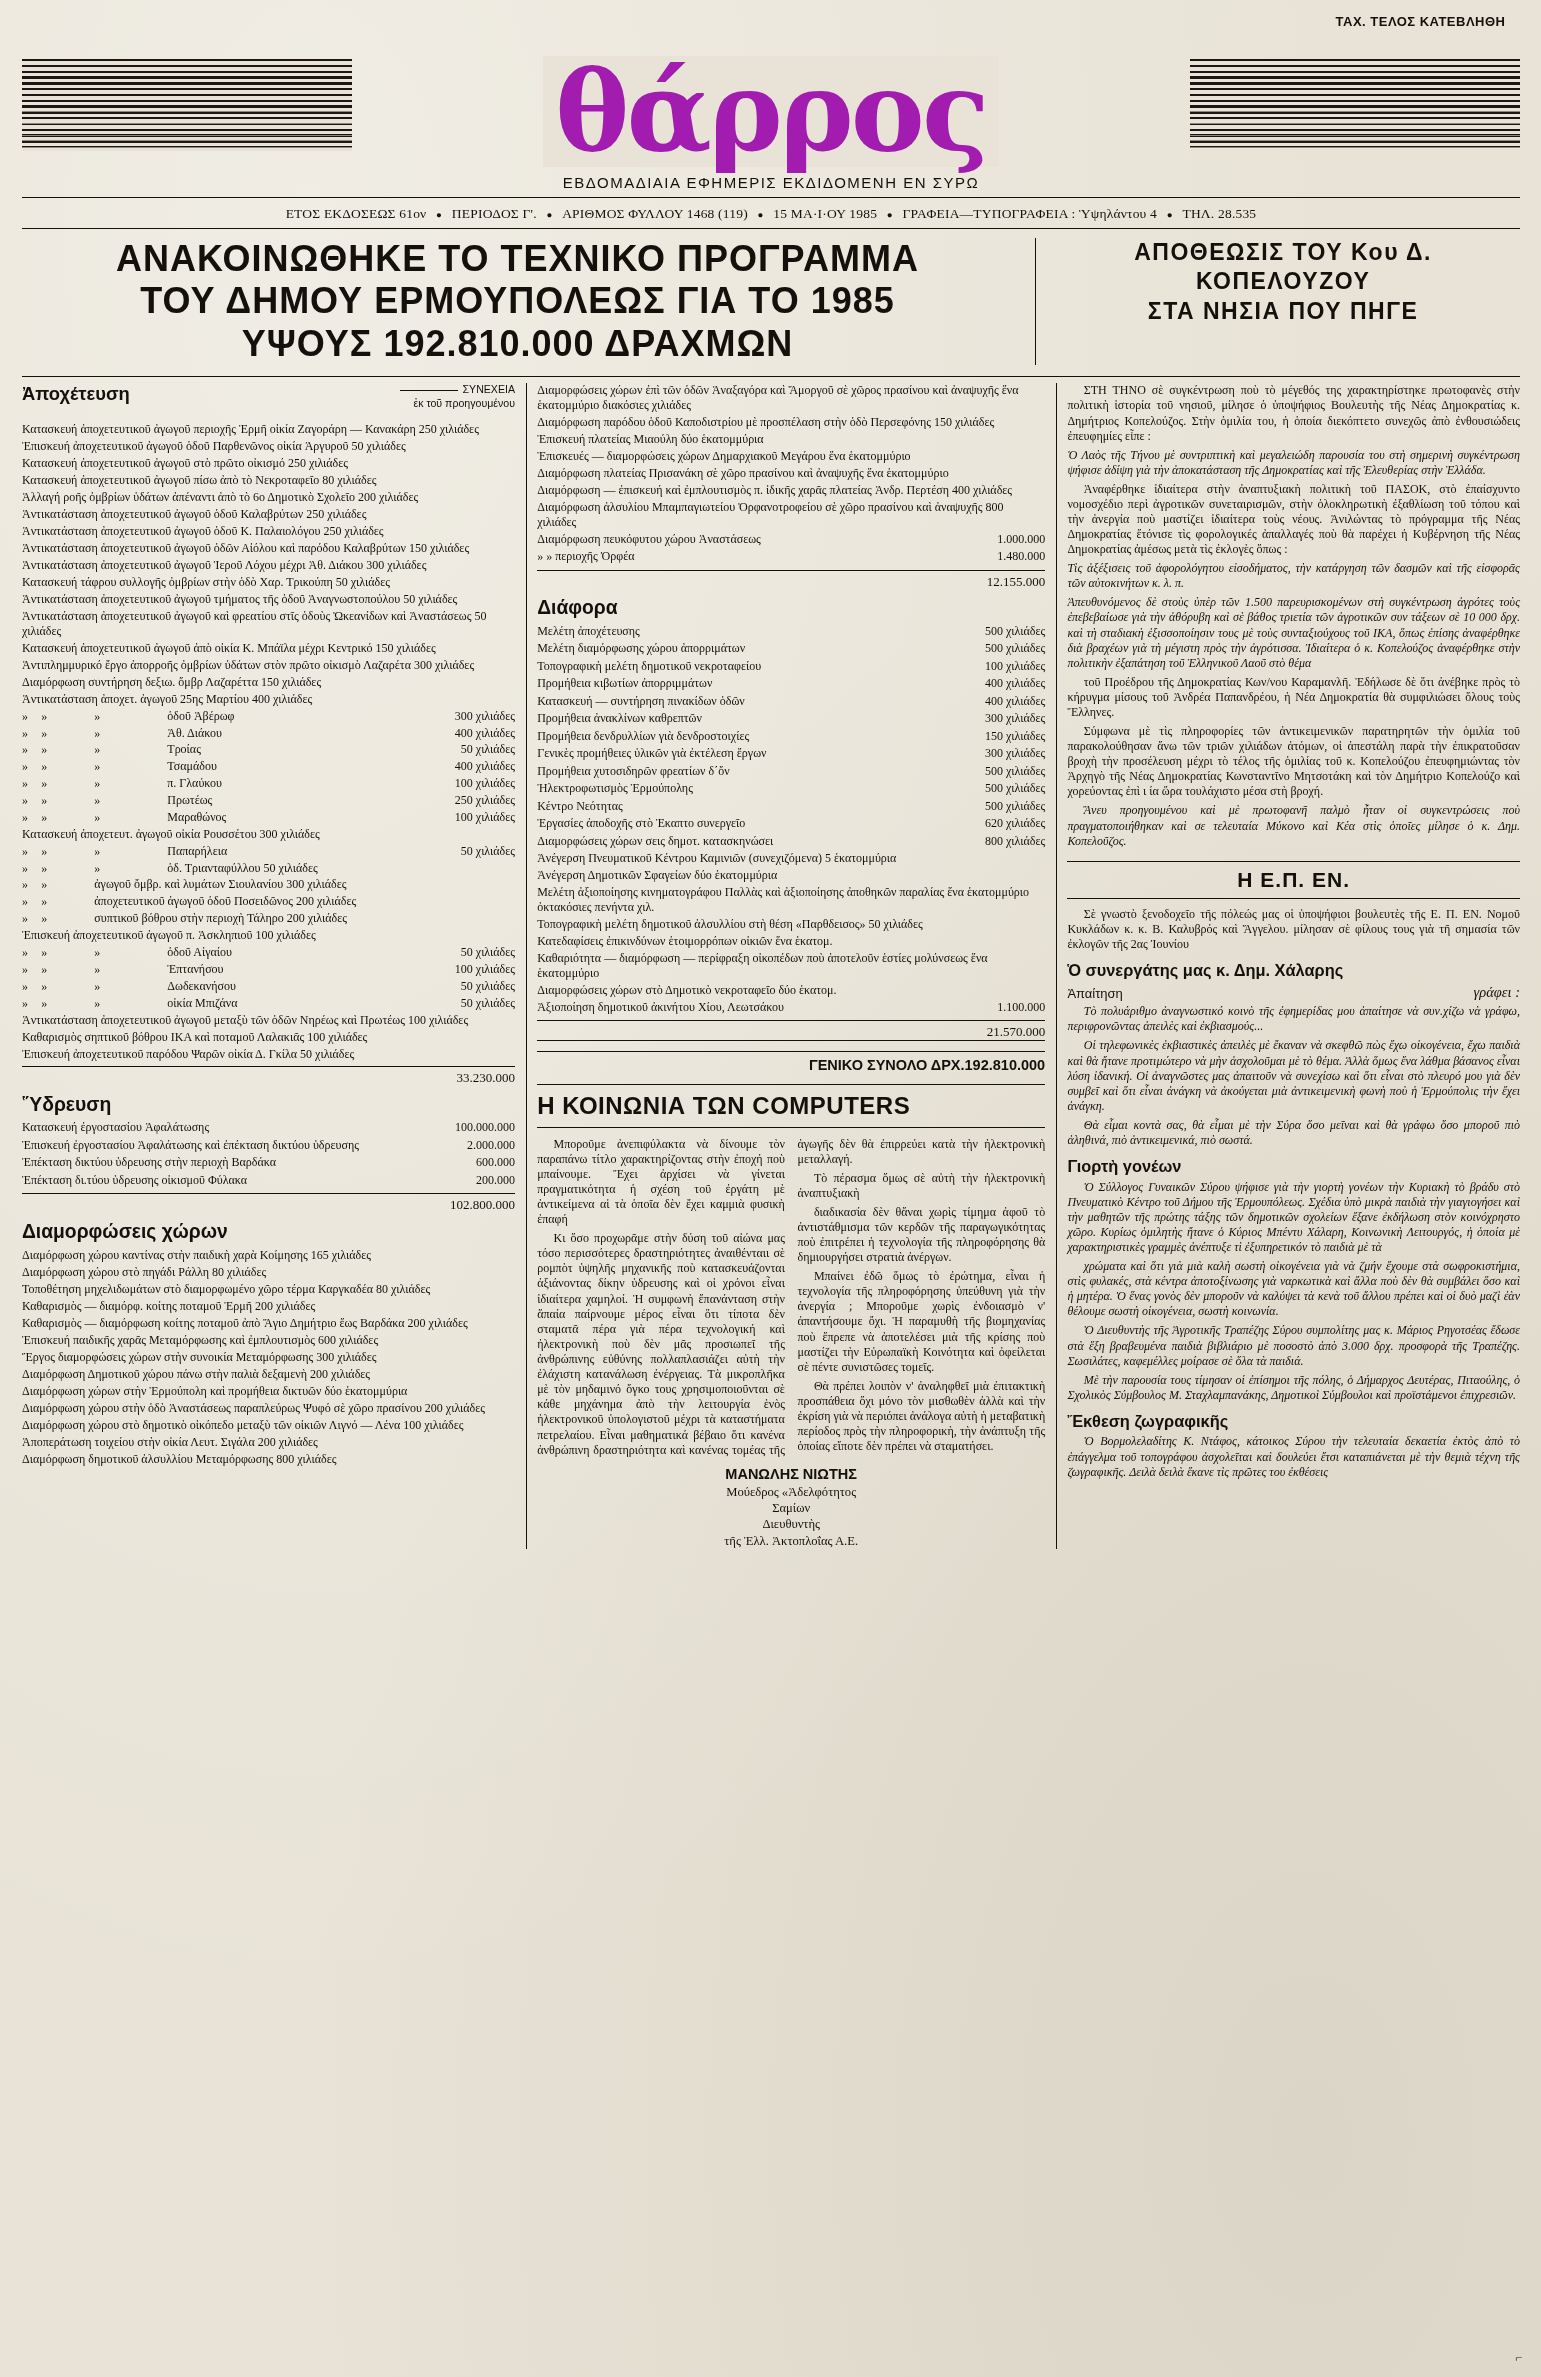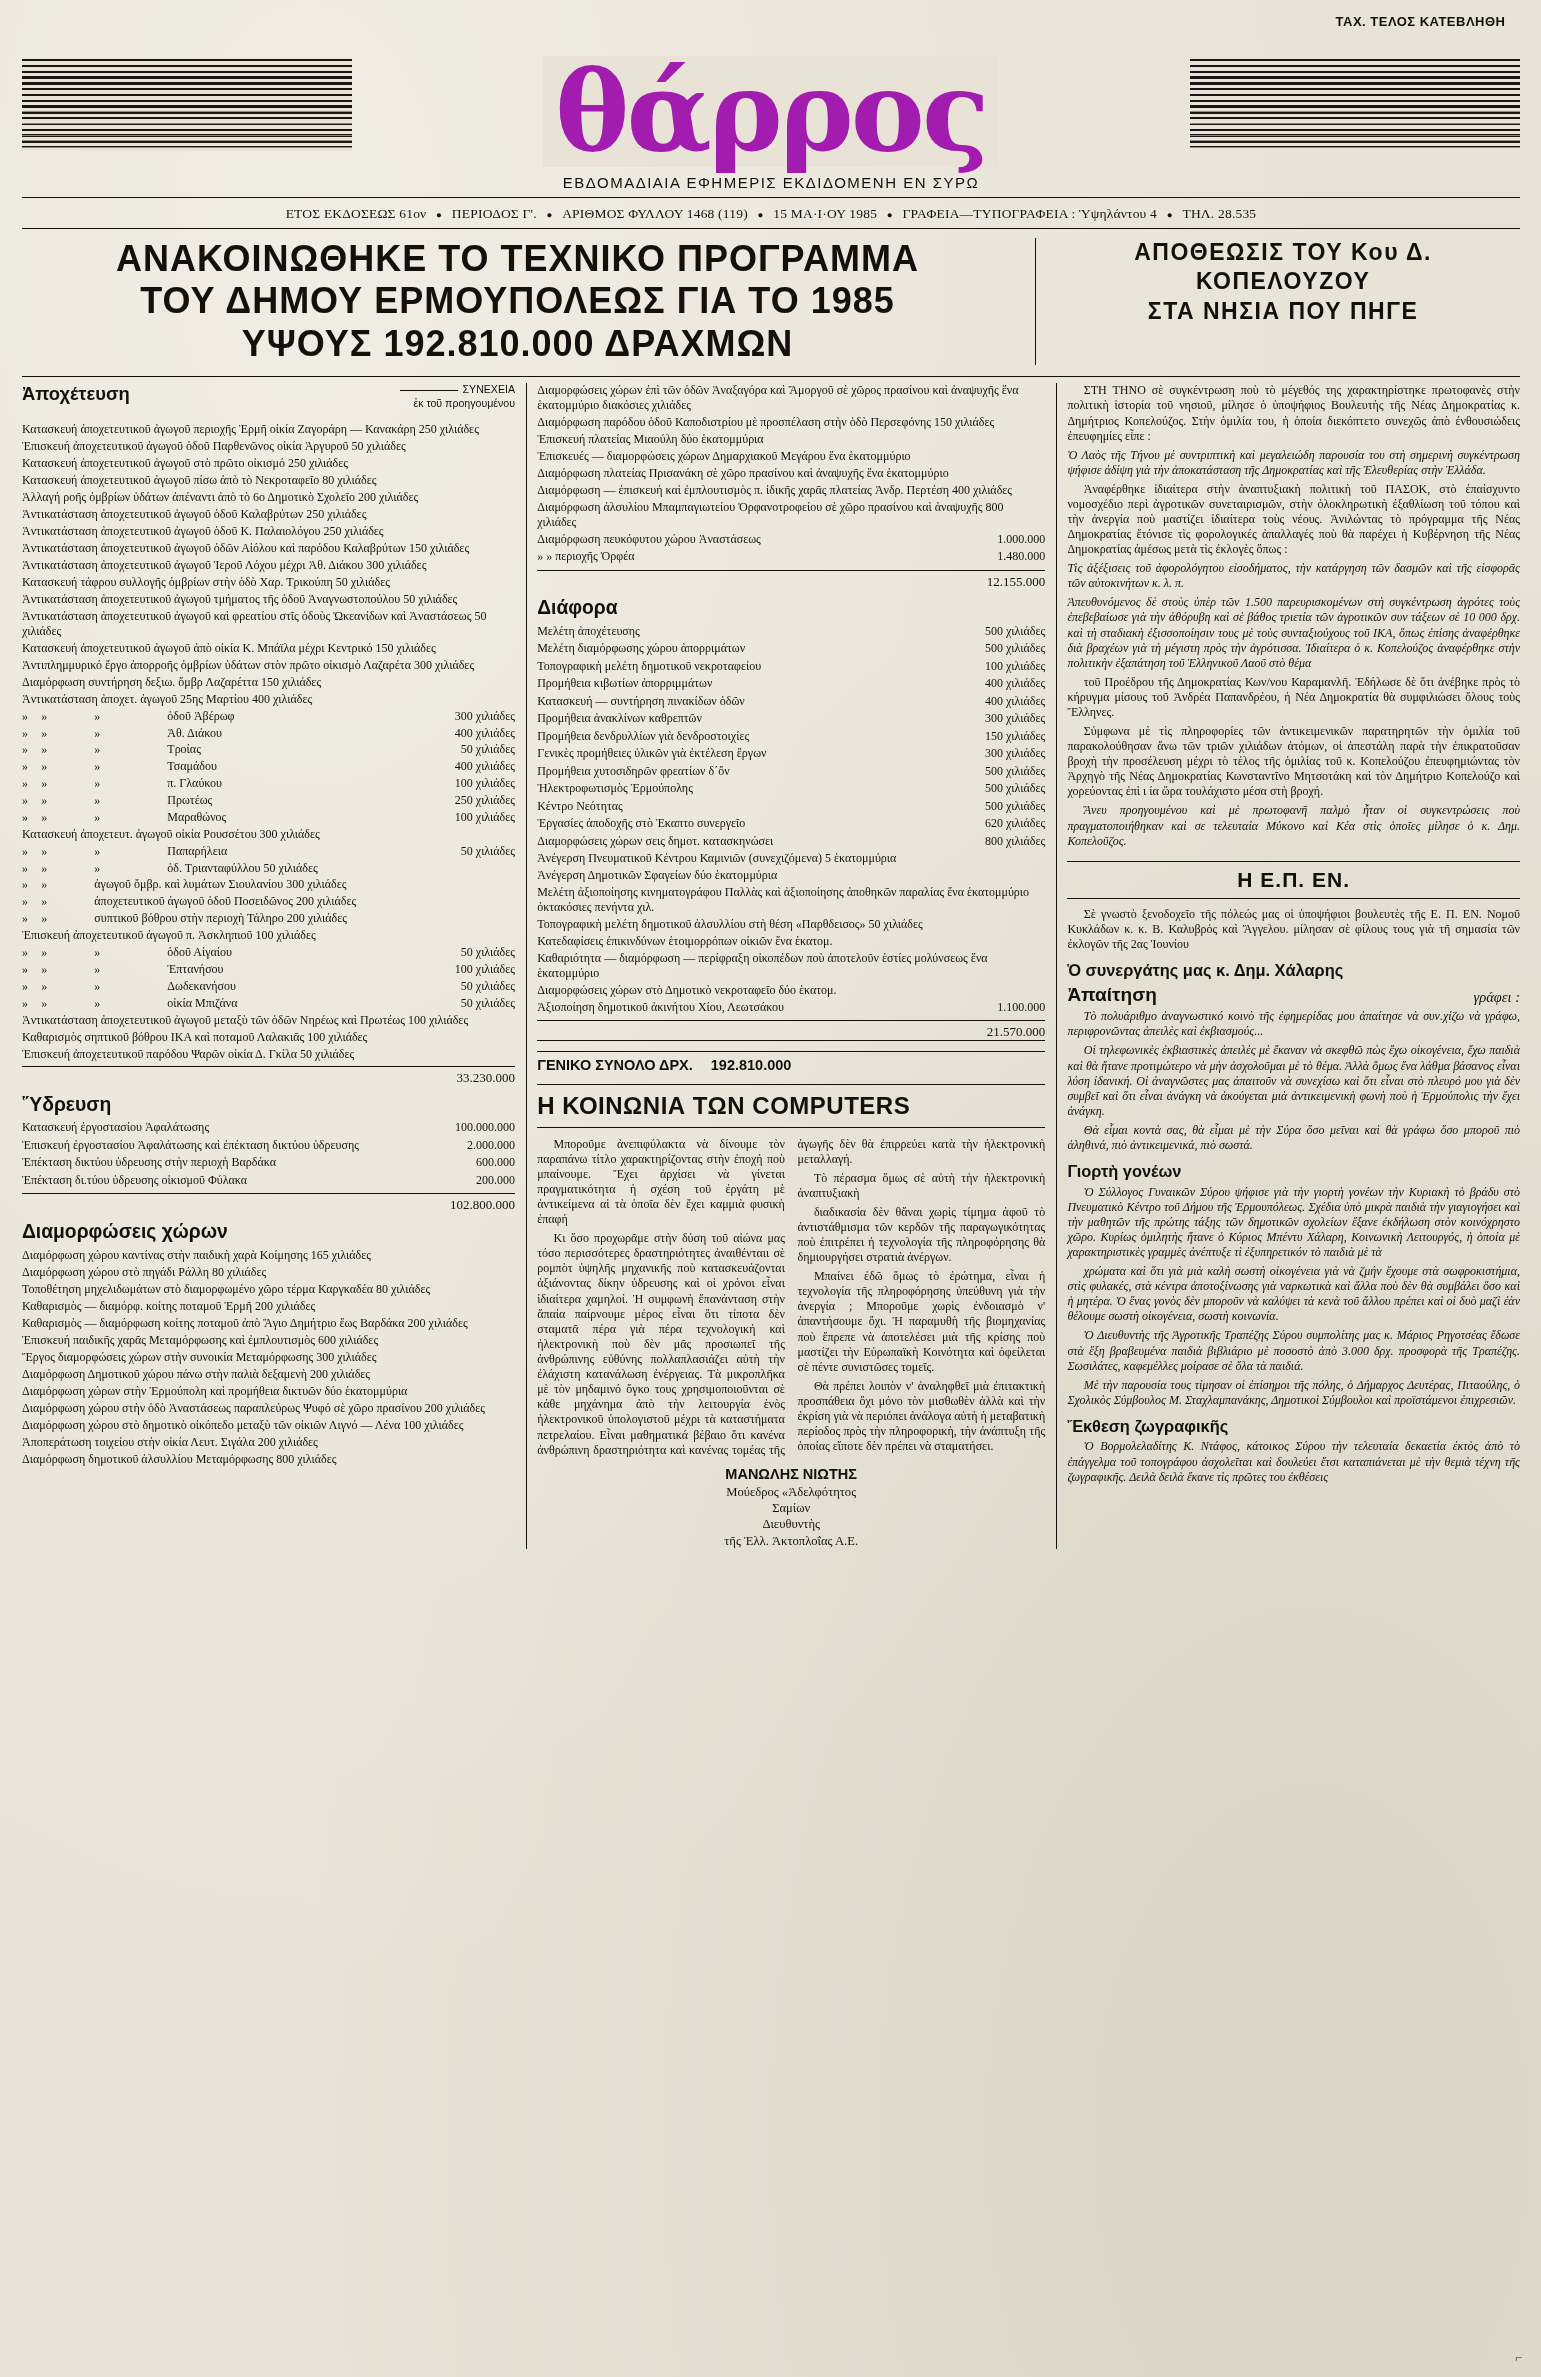--- a/index.html
+++ b/index.html
@@ -76,25 +76,25 @@
   .boxhead{border-top:1.5px solid #14110d;border-bottom:1.5px solid #14110d;
     text-align:left;font-family:"Liberation Sans",sans-serif;font-weight:bold;
     font-size:24px;letter-spacing:0.5px;padding:6.8px 0;margin:11.6px 0 8.7px;}
   .centerhead{text-align:center;font-family:"Liberation Sans",sans-serif;font-weight:bold;font-size:21px;
     letter-spacing:1px;border-top:1.5px solid #14110d;border-bottom:1.5px solid #14110d;padding:5.8px 0;margin:12.6px 0 7.7px;}
   .byline{text-align:center;font-size:12.6px;line-height:1.3;margin-top:6.8px;}
   .byline .nm{font-family:"Liberation Sans",sans-serif;font-weight:bold;font-size:14.5px;}
   .qhead{font-family:"Liberation Sans",sans-serif;font-weight:bold;font-size:16.4px;margin:8.7px 0 3.9px;}
   .it{font-style:italic;}
   .sub2{display:flex;justify-content:space-between;align-items:flex-end;margin:4.8px 0 2.9px;}
-  .sub2 .a{font-family:"Liberation Sans",sans-serif;font-weight:bold;font-size:19px;}
+  .sub2 .a{font-family:"Liberation Sans",sans-serif;font-weight:normal;font-size:13px;}
   .sub2 .b{font-size:14.5px;font-style:italic;}
   .twocolflow{column-count:2;column-gap:12.6px;}
-  .grandtotal{display:flex;justify-content:flex-start;font-family:"Liberation Sans",sans-serif;
-     font-weight:bold;font-size:14.5px;border-top:1.5px solid #14110d;padding-top:4.8px;margin-top:10px;gap:18px;}
+  .grandtotal{display:flex;justify-content:flex-end;font-family:"Liberation Sans",sans-serif;
+     font-weight:bold;font-size:14.5px;border-top:1.5px solid #14110d;padding-top:4.8px;margin-top:10px;}
   .corner{position:absolute;right:19.3px;bottom:10.6px;font-size:12.6px;}
 </style>
 </head>
 <body>
 
 <div class="page">
   <div class="paper-tone"></div>
   <div class="inner">
 
     <div class="topline">ΤΑΧ. ΤΕΛΟΣ ΚΑΤΕΒΛΗΘΗ</div>

